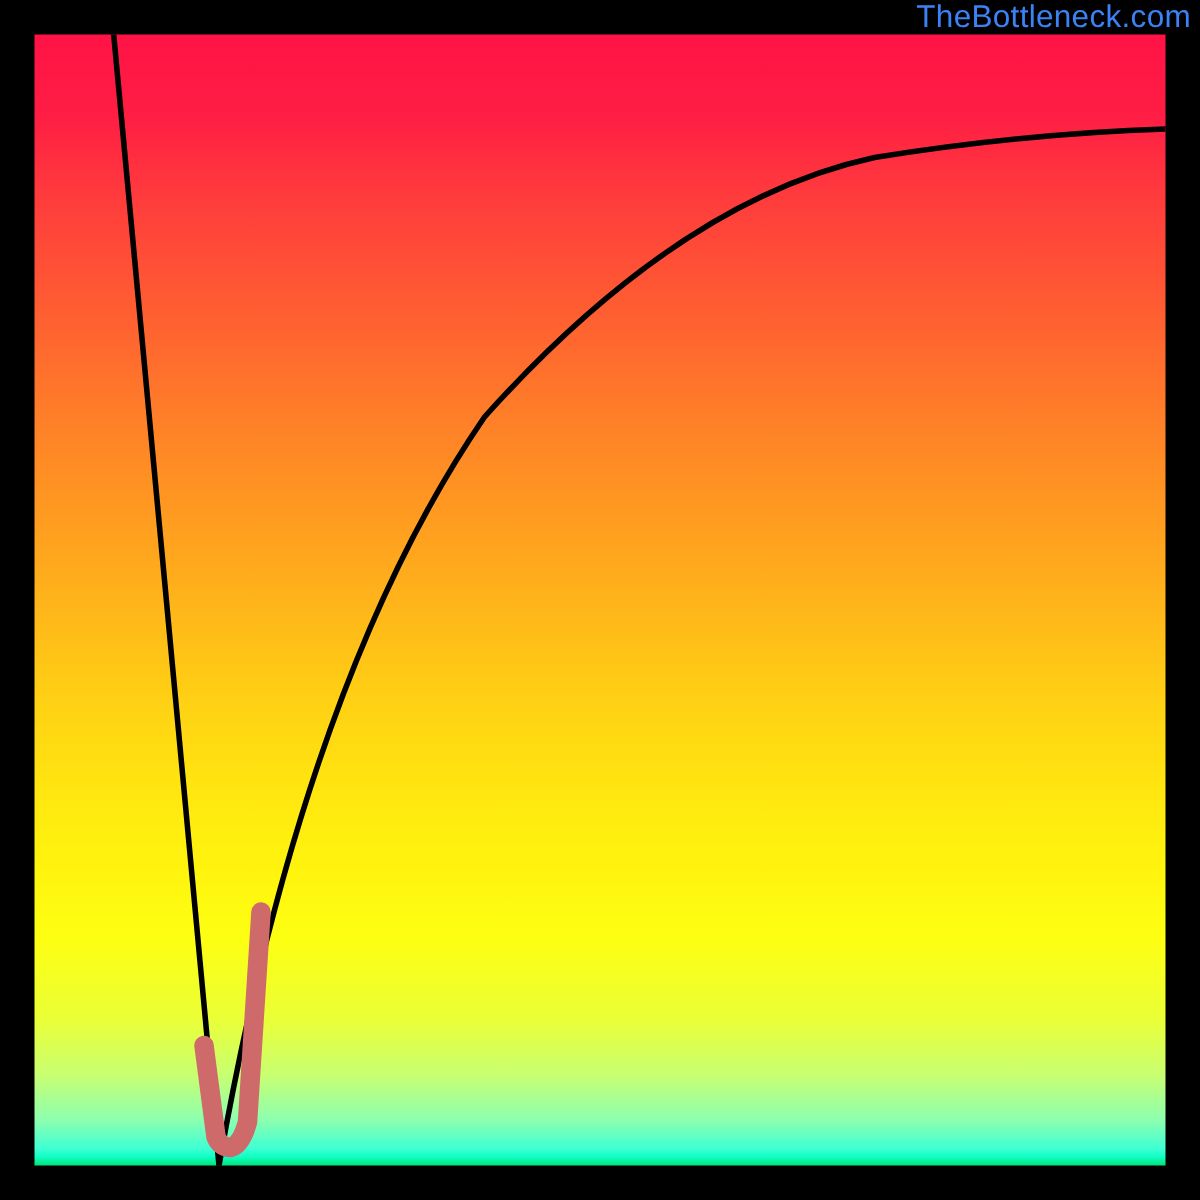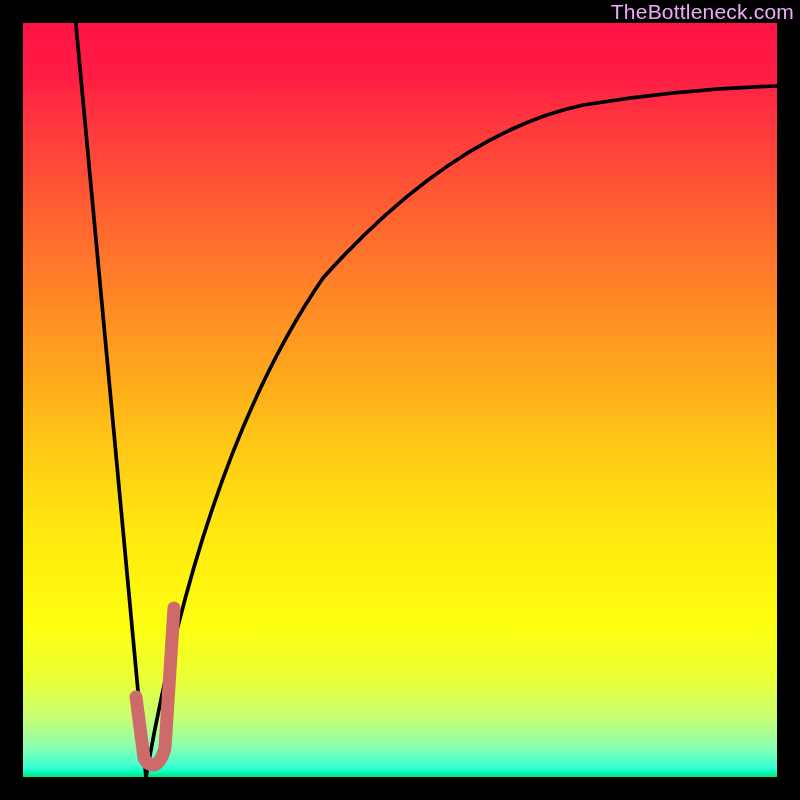--- a/index.html
+++ b/index.html
@@ -47,21 +47,21 @@
     position: absolute;
     left: 0;
     top: 0;
     width: 754px;
     height: 754px;
   }
   .watermark {
     position: absolute;
     top: 0px;
     right: 6px;
-    color: #f0abfc;
+    color: #3b82f6;
     font-size: 21px;
     font-weight: 400;
     letter-spacing: 0.2px;
     user-select: none;
   }
 </style>
 </head>
 <body>
 
 <div class="frame">

